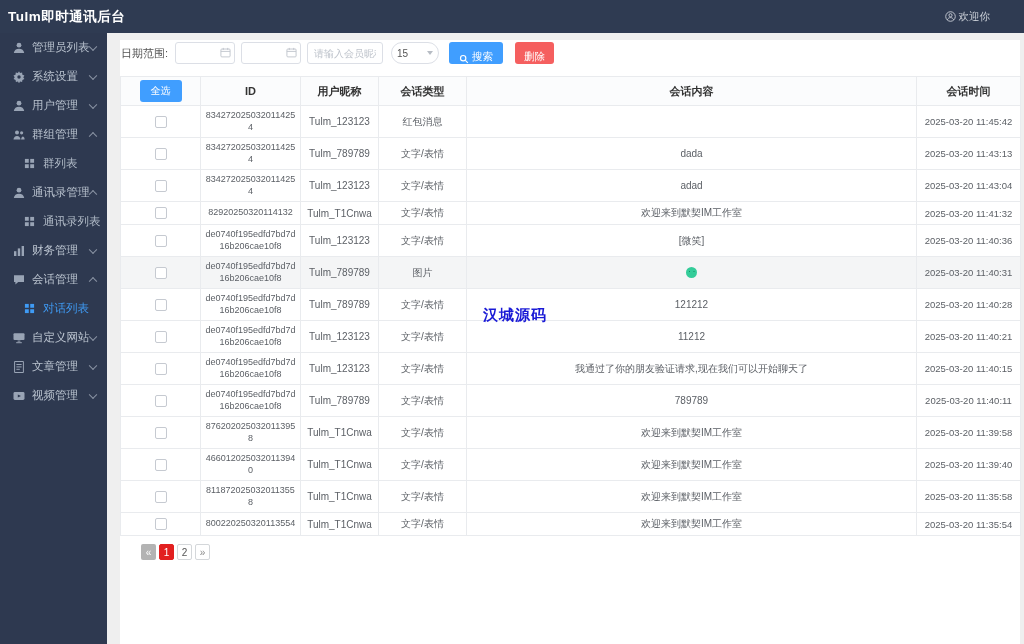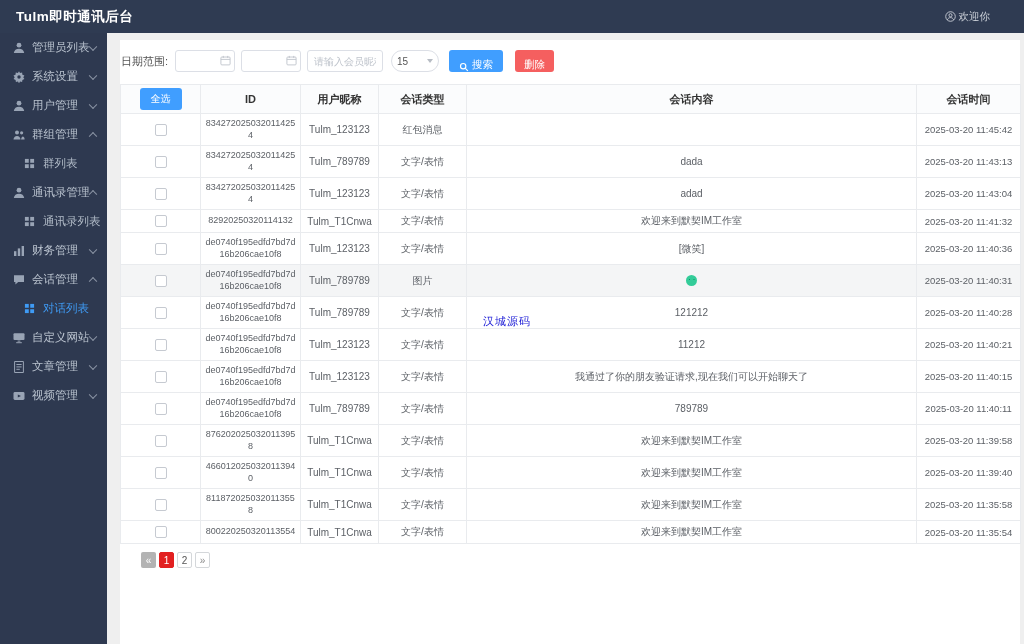--- a/index.html
+++ b/index.html
@@ -5,41 +5,41 @@
   html,body{margin:0;padding:0}
   body{
     width:1024px;height:644px;overflow:hidden;position:relative;
     background:#efefef;
     font-family:"Liberation Sans","DejaVu Sans",sans-serif;
     -webkit-font-smoothing:antialiased;
   }
   
   .topbar{position:absolute;top:0;left:0;right:0;height:33px;background:#2f3b52;
     display:flex;align-items:center;justify-content:space-between;z-index:4}
-  .app-title{color:#fff;font-size:13.5px;font-weight:bold;padding-left:16px;letter-spacing:.5px}
+  .app-title{color:#fff;font-size:13.5px;font-weight:bold;padding-left:8px;letter-spacing:.5px}
   .welcome{color:#c9ced6;font-size:10.5px;display:flex;align-items:center;gap:3px;padding-right:34px;cursor:pointer}
   .w-icon svg{width:11px;height:11px;display:block;fill:none;stroke:#c9ced6}
   
   .sidebar{position:absolute;top:33px;left:0;bottom:0;width:107px;background:#2e3950;z-index:3}
   .side-item{height:29px;display:flex;align-items:center;padding:0 8px 0 13px;
     color:#bac3cf;font-size:11.5px;cursor:pointer;position:relative;white-space:nowrap}
   .s-ic{width:13px;margin-right:6px;color:#99a4b5;flex:0 0 auto}
   .s-ic svg{width:12px;height:12px;display:block;fill:currentColor}
   .chev{position:absolute;right:11px;top:50%;width:5px;height:5px;
     border-right:1px solid #8a93a3;border-bottom:1px solid #8a93a3}
   .chev.down{transform:translateY(-70%) rotate(45deg)}
   .chev.up{transform:translateY(-30%) rotate(-135deg)}
   .side-sub{height:29px;display:flex;align-items:center;padding-left:24px;
     color:#b3bdc9;font-size:11.5px;cursor:pointer;white-space:nowrap}
   .side-sub .s-ic svg{width:11px;height:11px}
   .side-sub.active,.side-sub.active .s-ic{color:var(--active-blue)}
   
   .main{position:absolute;left:107px;top:33px;right:0;bottom:0;background:#efefef;
     padding:7px 4px 0 13px;box-sizing:border-box}
-  .card{background:#fff;width:900px;height:100%;box-sizing:border-box;padding-top:10px}
+  .card{background:#fff;width:900px;height:100%;box-sizing:border-box;padding-top:2px}
   
   .toolbar{display:flex;align-items:center;gap:6px;height:22px;padding-left:1px}
   .tb-label{font-size:11px;color:#555;margin-right:1px}
   .date-input{width:60px;height:22px;border:1px solid #dcdfe6;border-radius:3px;
     background:#fff;position:relative;box-sizing:border-box;cursor:text}
   .cal-icon{position:absolute;right:3px;top:4px;color:#c0c4cc}
   .cal-icon svg{width:11px;height:11px;display:block;stroke:currentColor;fill:none;stroke-width:1}
   .nick-input{width:76px;height:22px;border:1px solid #dcdfe6;border-radius:3px;
     font-size:10px;padding:0 6px;box-sizing:border-box;color:#333;outline:none;font-family:inherit}
   .nick-input::placeholder{color:#bfc4cc}
@@ -71,21 +71,21 @@
     background:#0a7a55;border-radius:50%;box-shadow:4.5px 0 0 #0a7a55}
   
   .pagination{display:flex;gap:3px;margin:8px 0 0 21px}
   .pg{min-width:15px;height:16px;display:flex;align-items:center;justify-content:center;
     font-size:10px;border-radius:2px;cursor:pointer;box-sizing:border-box;padding:0 3px;user-select:none}
   .pg.prev{background:#b3b3b3;color:#fff}
   .pg.page{background:#fff;border:1px solid #d4d7da;color:#555}
   .pg.page.active{background:var(--pg-red);border-color:var(--pg-red);color:#fff}
   .pg.next{background:#fff;border:1px solid #d4d7da;color:#888}
   
-  .watermark{position:absolute;left:483px;top:314px;font-size:11px;font-weight:normal;
+  .watermark{position:absolute;left:483px;top:306px;font-size:15px;font-weight:bold;
     color:var(--wm);z-index:6;letter-spacing:1px;pointer-events:none}
 </style>
 </head>
 <body style="--accent: #409eff; --danger: #f55f5f; --pg-red: #e22020; --wm: #1a1ad6; --emoji: #33cc99; --active-blue: #3f9bf5;">
 
 <header class="topbar">
   <div class="app-title">Tulm即时通讯后台</div>
   <div class="welcome">
     <span class="w-icon">
       <svg viewBox="0 0 12 12">

